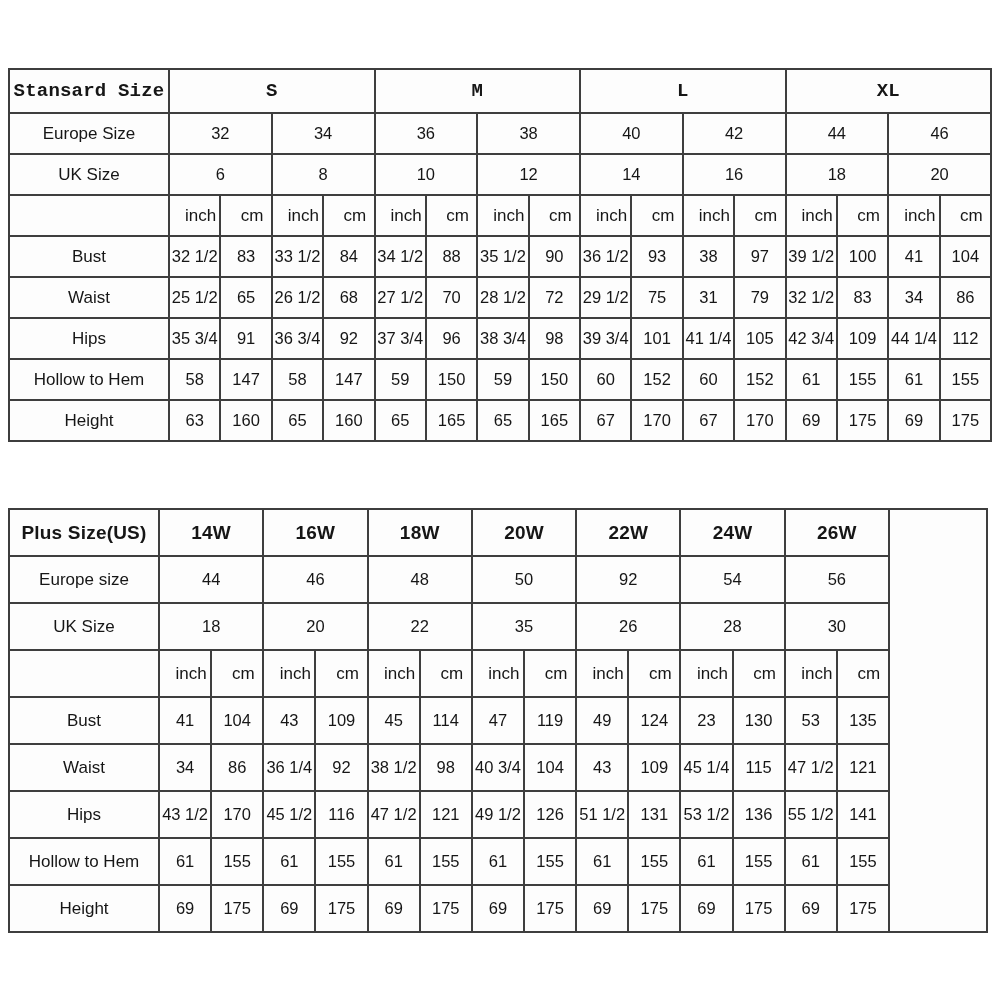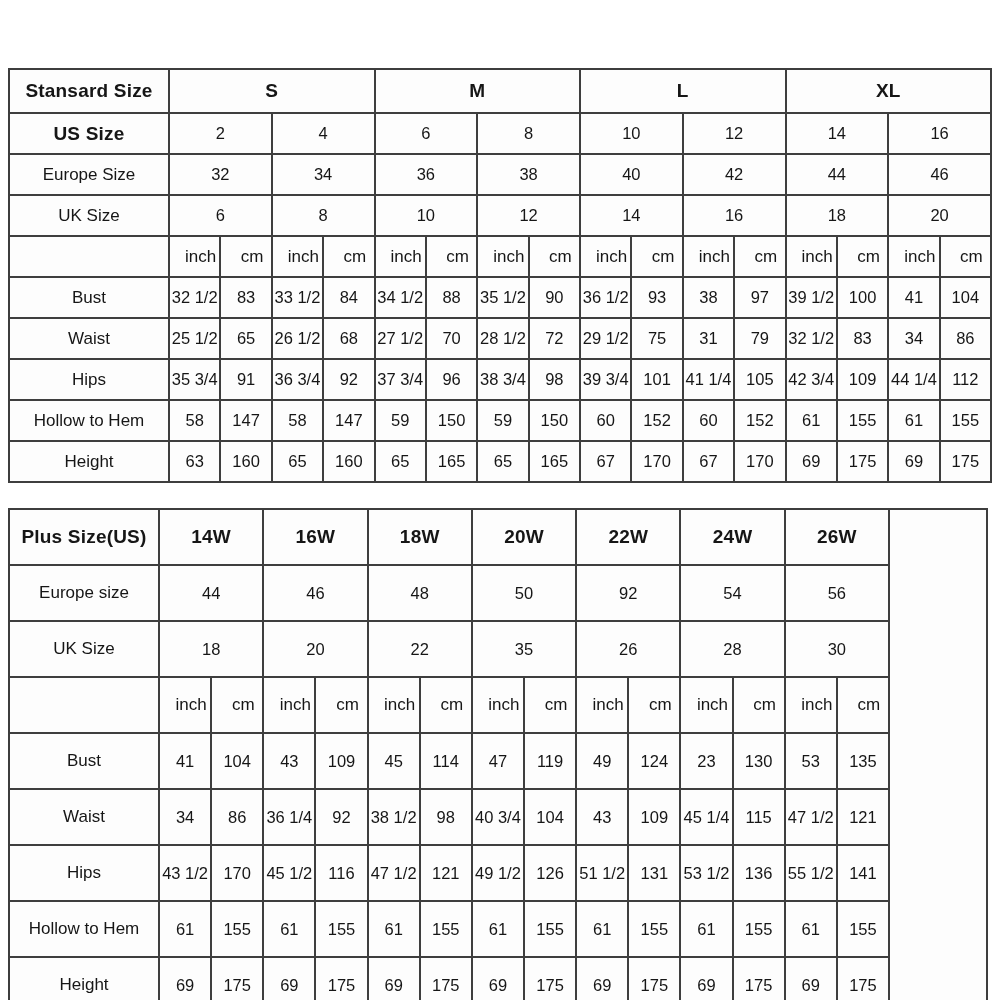--- a/index.html
+++ b/index.html
@@ -16,23 +16,23 @@
     text-align:center;vertical-align:middle;
     padding:0;font-weight:400;font-size:17px;
     background:#fdfdfd;white-space:nowrap;overflow:hidden;
     color:#161616;
   }
   .size-table .b{font-weight:700;font-size:19px;letter-spacing:.2px;}
   .size-table .num{font-size:16.5px;}
   .size-table .unit{font-size:17px;padding-left:12px;}
   #standard-table{left:8px;top:68px;width:984px;}
   #standard-table tr{height:41px;}
-  #standard-table tr:first-child{height:44px;}
+  #standard-table tr:first-child{height:44px;font-family:Liberation Mono, monospace;}
   #plus-table{left:8px;top:508px;width:980px;}
-  #plus-table tr{height:56px;margin-left:43px;}
+  #plus-table tr{height:47px;margin-left:43px;}
 </style>
 </head>
 <body>
 
 <div class="stage">
   <table class="size-table" id="standard-table">
     <colgroup>
         <col style="width: 160px;">
         <col>
         <col>
@@ -51,31 +51,20 @@
         <col>
         <col>
       </colgroup>
     <tbody>
         <tr>
           <th class="b">Stansard Size</th>
           <th colspan="4" class="b">S</th>
           <th colspan="4" class="b">M</th>
           <th colspan="4" class="b">L</th>
           <th colspan="4" class="b">XL</th>
-        </tr>
-        <tr>
-          <td class="b">US Size</td>
-          <td colspan="2" class="num">2</td>
-          <td colspan="2" class="num">4</td>
-          <td colspan="2" class="num">6</td>
-          <td colspan="2" class="num">8</td>
-          <td colspan="2" class="num">10</td>
-          <td colspan="2" class="num">12</td>
-          <td colspan="2" class="num">14</td>
-          <td colspan="2" class="num">16</td>
         </tr>
         <tr>
           <td>Europe Size</td>
           <td colspan="2" class="num">32</td>
           <td colspan="2" class="num">34</td>
           <td colspan="2" class="num">36</td>
           <td colspan="2" class="num">38</td>
           <td colspan="2" class="num">40</td>
           <td colspan="2" class="num">42</td>
           <td colspan="2" class="num">44</td>

